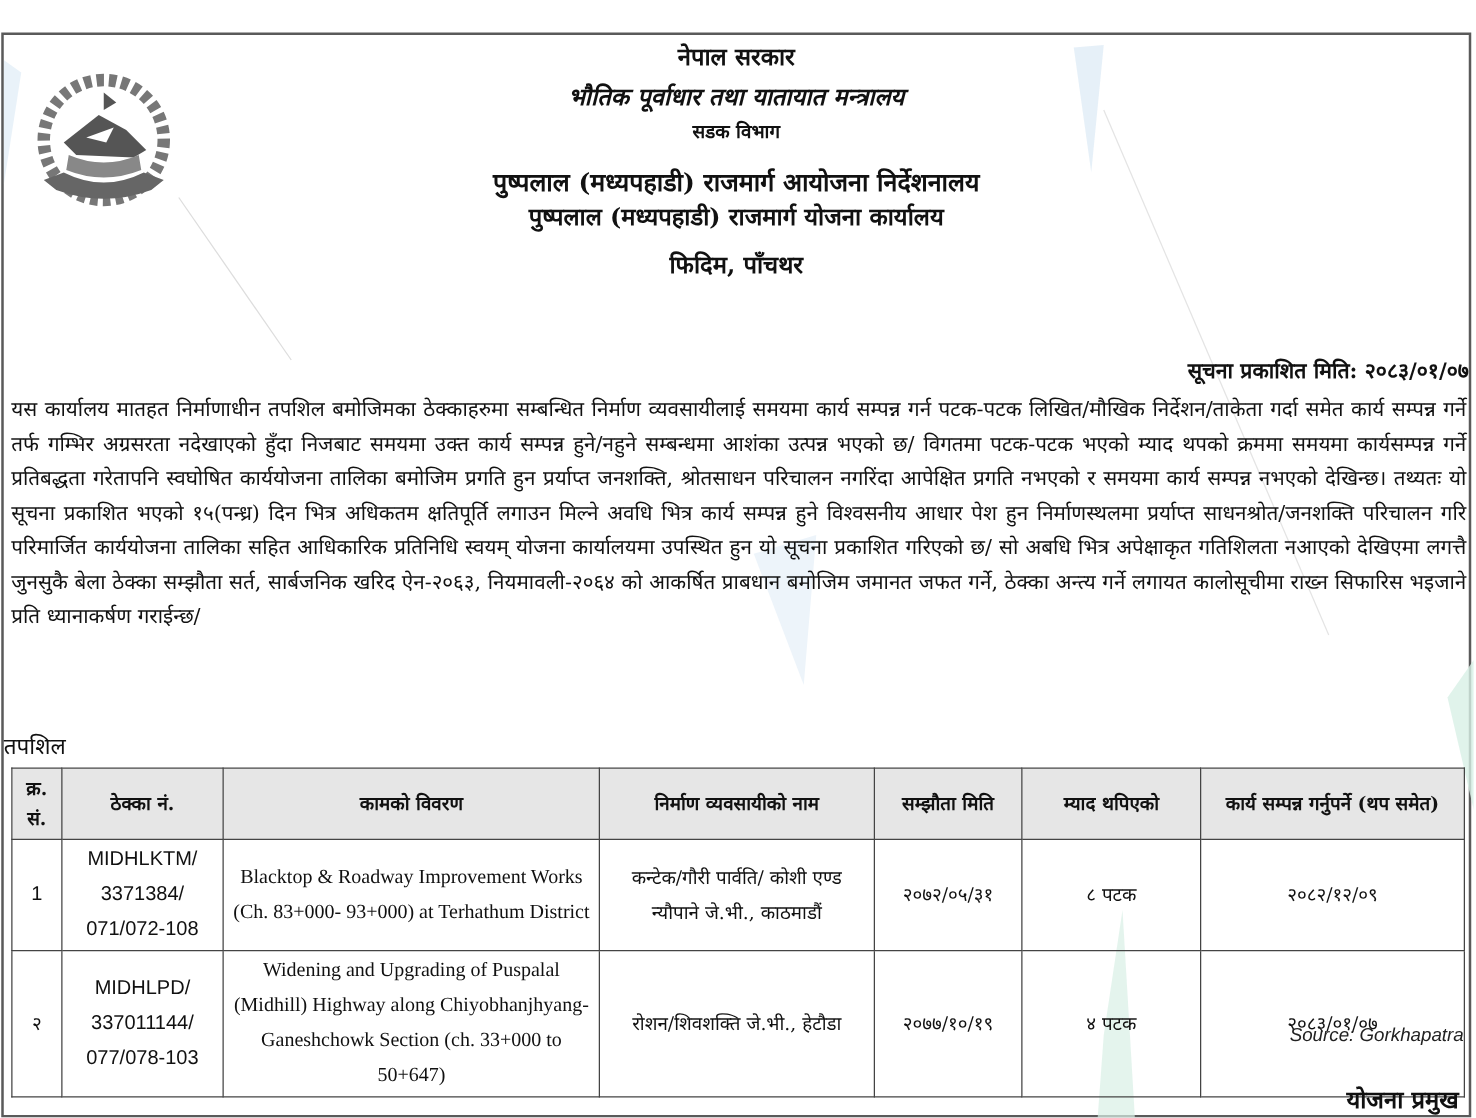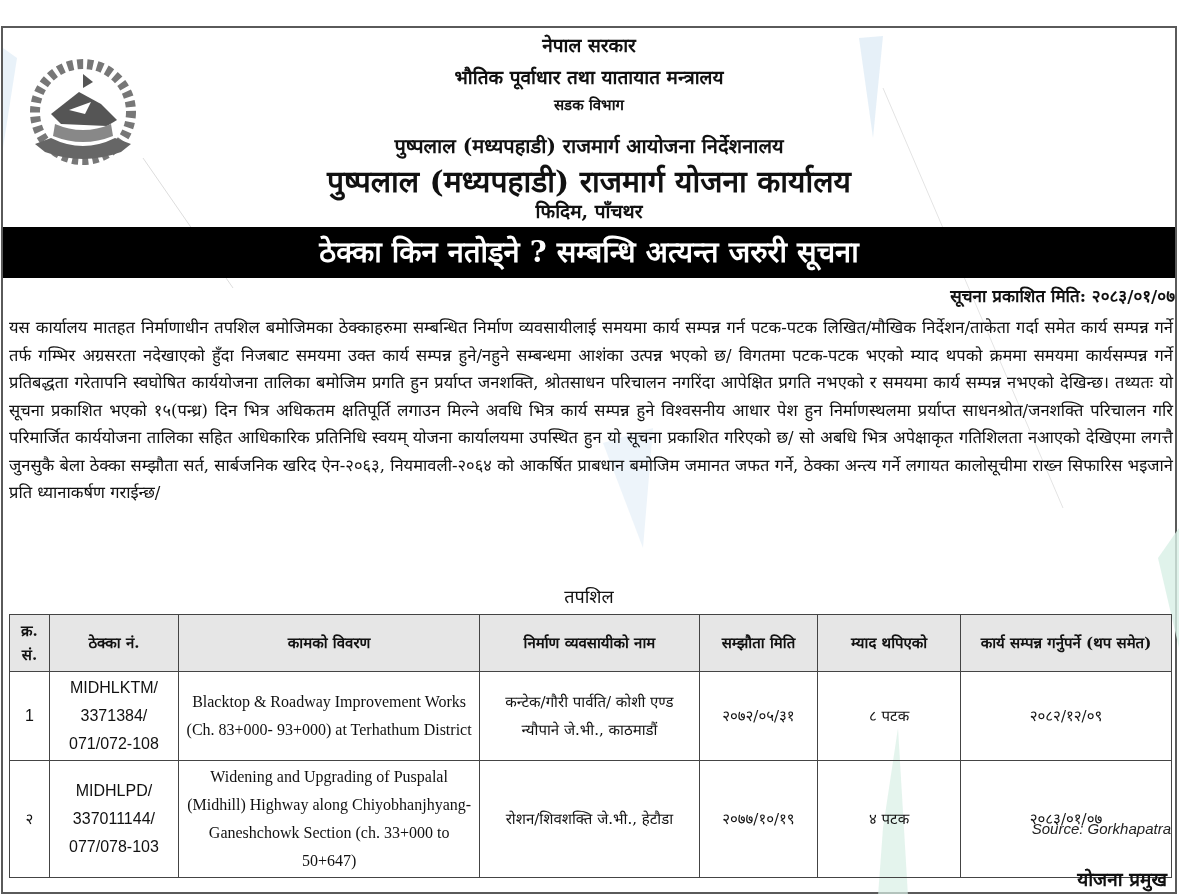--- a/index.html
+++ b/index.html
@@ -1,29 +1,29 @@
 <!DOCTYPE html>
 <html><head>
   <meta charset="utf-8">
   <style>
     html, body { margin: 0; padding: 0; background: #ffffff; }
     body { width: 1181px; height: 894px; position: relative; overflow: hidden; font-family: "DejaVu Serif", serif; color: #111; }
     .frame { position: absolute; left: 1px; top: 1px; width: 1176px; height: 868px; border: 2px solid #5a5a5a; box-sizing: border-box; background: #fff; margin-top: 25px; }
     .emblem { position: absolute; left: 18px; top: 24px; width: 124px; height: 120px; }
     .hdr-line { position: absolute; left: 0; width: 100%; text-align: center; font-weight: bold; color: #111; white-space: nowrap; }
     .h1 { top: 4px; font-size: 19px; }
-    .h2 { top: 36px; font-size: 19px; }
+    .h2 { top: 36px; font-size: 19px; font-style: italic; }
     .h3 { top: 66px; font-size: 15px; }
     .h4 { top: 104px; font-size: 20px; }
-    .h5 { top: 132px; font-size: 30px; text-align: center; }
+    .h5 { top: 132px; font-size: 19px; text-align: center; }
     .h6 { top: 170px; font-size: 19px; }
     .banner { position: absolute; left: 0; top: 199px; width: 100%; height: 51px; background: #000; color: #fff; text-align: center; font-size: 29px; font-weight: bold; line-height: 51px; }
     .pubdate { position: absolute; left: 0; top: 256px; width: 100%; text-align: right; font-size: 17px; font-weight: bold; }
     .body-text { position: absolute; left: 6px; top: 286px; width: 1164px; font-size: 16.5px; line-height: 27.5px; text-align: justify; text-align-last: left; }
-    .schedule-title { position: absolute; left: 0; top: 556px; width: 100%; text-align: center; font-size: 18px; }
+    .schedule-title { position: absolute; left: 0; top: 556px; width: 100%; font-size: 18px; }
     table.sched { position: absolute; left: 6px; top: 586px; width: 1163px; border-collapse: collapse; font-size: 15px; }
     table.sched th, table.sched td { border: 1px solid #444; text-align: center; vertical-align: middle; padding: 2px 6px; line-height: 28px; }
     table.sched th { background: #e6e6e6; font-weight: bold; height: 52px; line-height: 24px; }
     table.sched td.desc { text-align: center; font-family: "Liberation Serif", serif; font-size: 16px; }
     table.sched td.contract { font-family: Liberation Sans, sans-serif; font-size: 16px; }
     table.sched tr.r1 td { height: 80px; }
     table.sched tr.r2 td { height: 108px; }
     .signature { position: absolute; right: 8px; top: 838px; font-size: 19px; font-weight: bold; }
     .source { position: absolute; right: 10px; top: 820px; font-family: "Liberation Sans", sans-serif; font-style: italic; font-size: 15px; color: #222; }
     .wm { position: absolute; pointer-events: none; }
@@ -52,21 +52,20 @@
     <path d="M14 92 L30 86 Q62 102 94 86 L110 92 L100 100 Q62 114 24 100 Z" fill="#666"></path>
   </svg>
 
   <div class="hdr-line h1">नेपाल सरकार</div>
   <div class="hdr-line h2">भौतिक पूर्वाधार तथा यातायात मन्त्रालय</div>
   <div class="hdr-line h3">सडक विभाग</div>
   <div class="hdr-line h4">पुष्पलाल (मध्यपहाडी) राजमार्ग आयोजना निर्देशनालय</div>
   <div class="hdr-line h5">पुष्पलाल (मध्यपहाडी) राजमार्ग योजना कार्यालय</div>
   <div class="hdr-line h6">फिदिम, पाँचथर</div>
 
-  <div class="banner">ठेक्का किन नतोड्ने ? सम्बन्धि अत्यन्त जरुरी सूचना</div>
 
   <div class="pubdate">सूचना प्रकाशित मिति: २०८३/०१/०७</div>
 
   <div class="body-text">यस कार्यालय मातहत निर्माणाधीन तपशिल बमोजिमका ठेक्काहरुमा सम्बन्धित निर्माण व्यवसायीलाई समयमा कार्य सम्पन्न गर्न पटक-पटक लिखित/मौखिक निर्देशन/ताकेता गर्दा समेत कार्य सम्पन्न गर्ने तर्फ गम्भिर अग्रसरता नदेखाएको हुँदा निजबाट समयमा उक्त कार्य सम्पन्न हुने/नहुने सम्बन्धमा आशंका उत्पन्न भएको छ/ विगतमा पटक-पटक भएको म्याद थपको क्रममा समयमा कार्यसम्पन्न गर्ने प्रतिबद्धता गरेतापनि स्वघोषित कार्ययोजना तालिका बमोजिम प्रगति हुन प्रर्याप्त जनशक्ति, श्रोतसाधन परिचालन नगरिंदा आपेक्षित प्रगति नभएको र समयमा कार्य सम्पन्न नभएको देखिन्छ। तथ्यतः यो सूचना प्रकाशित भएको १५(पन्ध्र) दिन भित्र अधिकतम क्षतिपूर्ति लगाउन मिल्ने अवधि भित्र कार्य सम्पन्न हुने विश्वसनीय आधार पेश हुन निर्माणस्थलमा प्रर्याप्त साधनश्रोत/जनशक्ति परिचालन गरि परिमार्जित कार्ययोजना तालिका सहित आधिकारिक प्रतिनिधि स्वयम् योजना कार्यालयमा उपस्थित हुन यो सूचना प्रकाशित गरिएको छ/ सो अबधि भित्र अपेक्षाकृत गतिशिलता नआएको देखिएमा लगत्तै जुनसुकै बेला ठेक्का सम्झौता सर्त, सार्बजनिक खरिद ऐन-२०६३, नियमावली-२०६४ को आकर्षित प्राबधान बमोजिम जमानत जफत गर्ने, ठेक्का अन्त्य गर्ने लगायत कालोसूचीमा राख्न सिफारिस भइजाने प्रति ध्यानाकर्षण गराईन्छ/</div>
 
   <div class="schedule-title">तपशिल</div>
 
   <table class="sched">
     <colgroup>
       <col style="width:38px">

